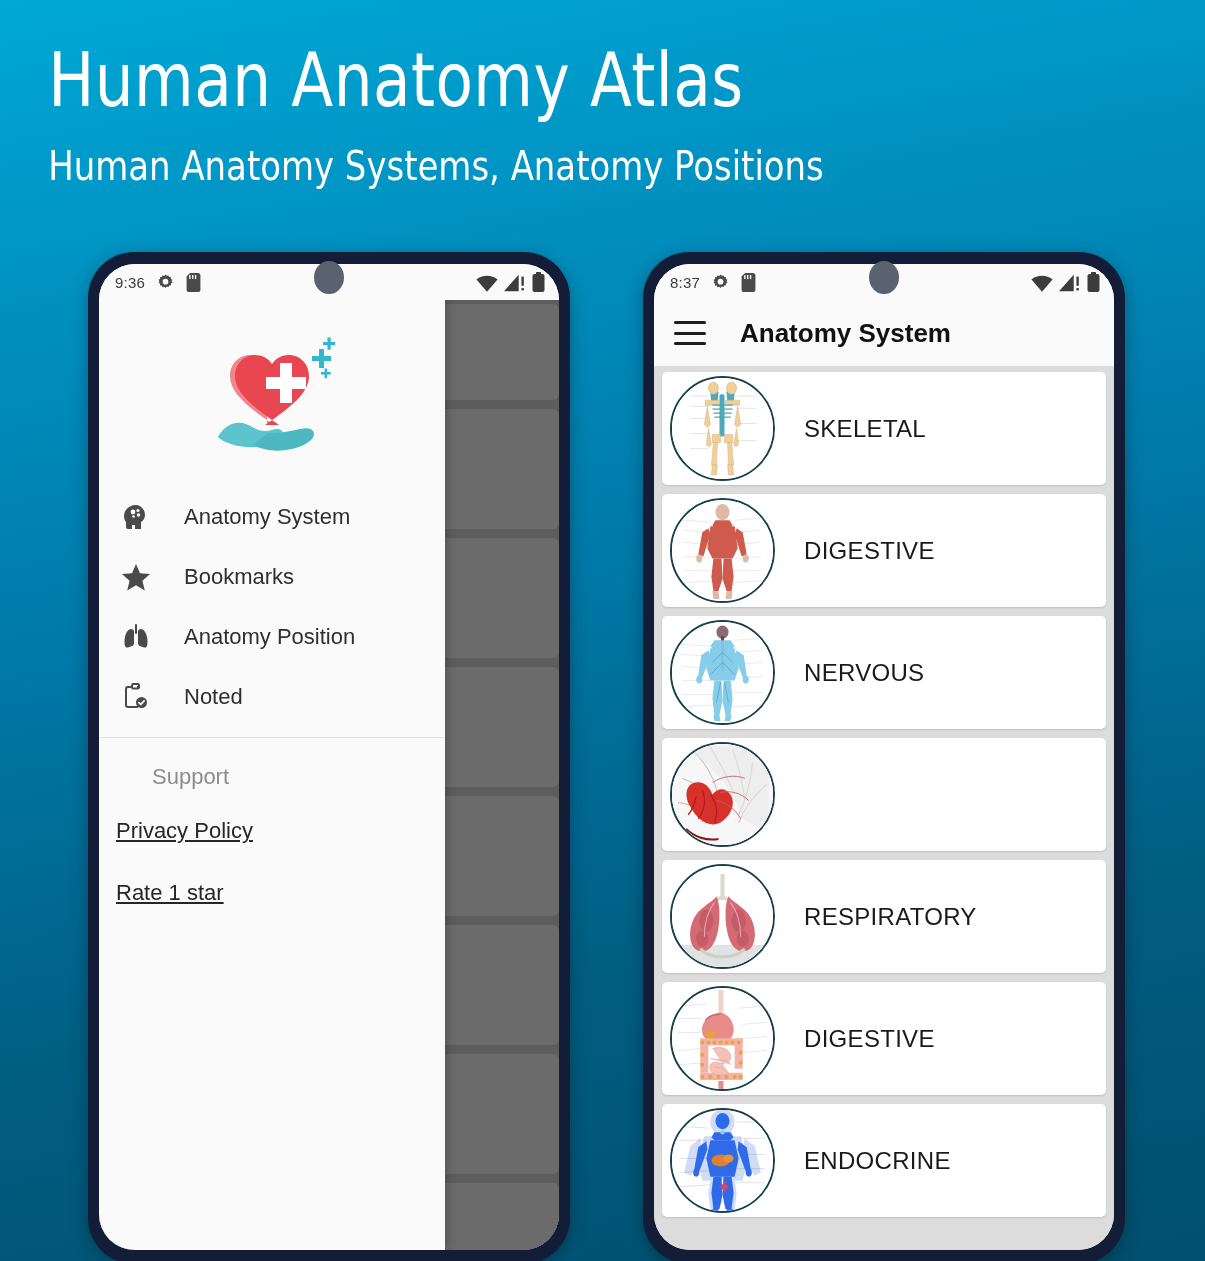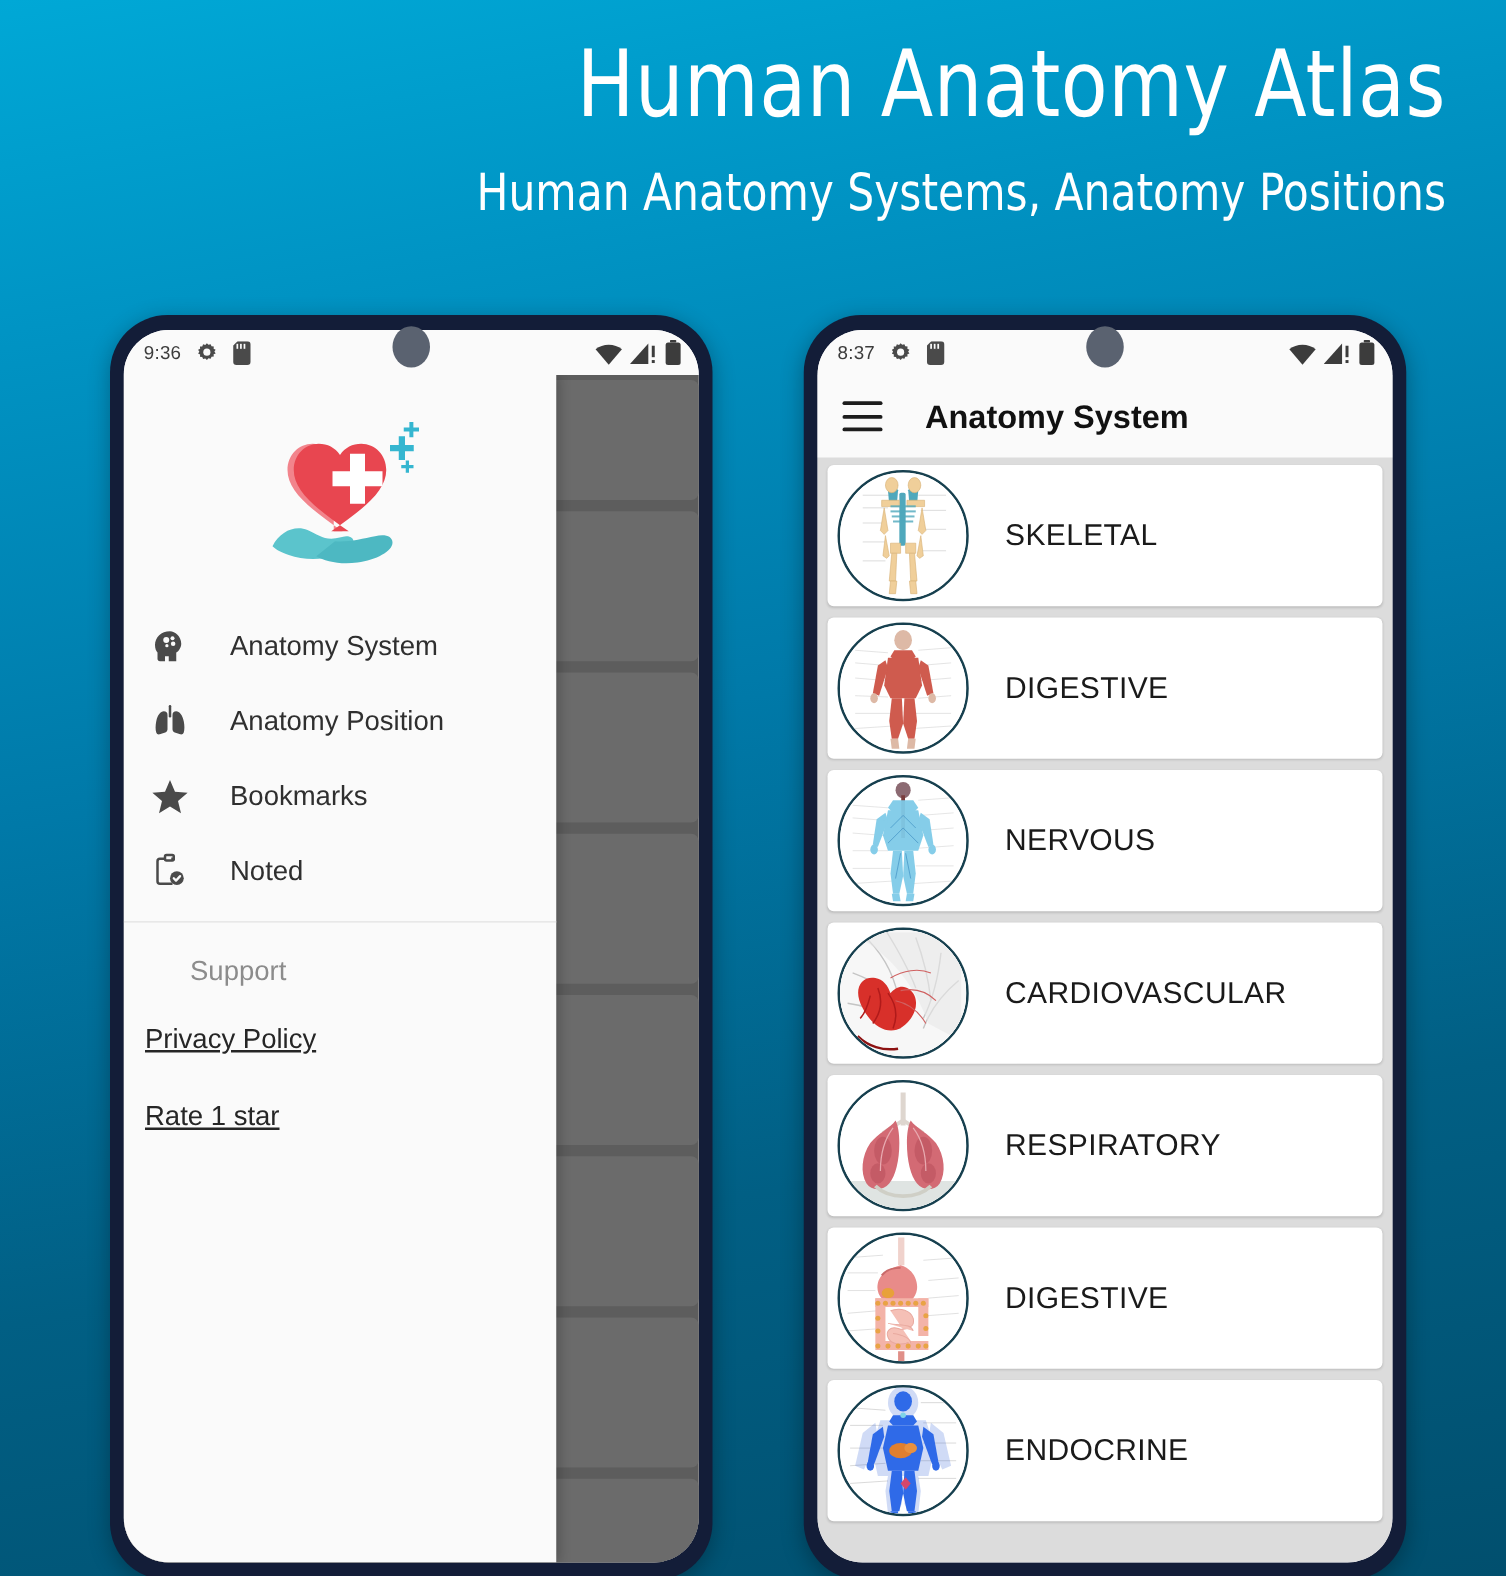--- a/index.html
+++ b/index.html
@@ -10,22 +10,22 @@
     overflow: hidden;
     font-family: "Liberation Sans", sans-serif;
     background: linear-gradient(170deg, #00a8d6 0%, #0094c4 18%, #0079a8 45%, #015f84 72%, #014f6e 100%);
     position: relative;
   }
 
   
   .header {
     position: absolute;
     top: 0; left: 0; right: 0;
-    text-align: right;
-    padding-top: 30px;
+    text-align: left;
+    padding-top: 42px;
   }
   .header-title {
     font-size: 74px;
     color: #ffffff;
     font-weight: 400;
     letter-spacing: 0.5px;
     line-height: 1.05;
     font-family: "DejaVu Sans Condensed", "Liberation Sans Narrow", "Liberation Sans", sans-serif;
     transform: scaleX(0.92);
   }
@@ -310,35 +310,35 @@
                 <circle cx="18.5" cy="14" r="1.8" fill="#fafafa"></circle>
                 <circle cx="13.5" cy="15.5" r="1.3" fill="#fafafa"></circle>
               </svg>
             </span>
             <span class="menu-label">Anatomy System</span>
           </div>
 
           <div class="menu-row">
             <span class="menu-icon">
               <svg width="32" height="32" viewBox="0 0 32 32" fill="#4a4a4a">
+                <path d="M16 3l4 9.3 10.1.8-7.7 6.6 2.4 9.8L16 24.2 7.2 29.5l2.4-9.8L1.9 13.1l10.1-.8z"></path>
+              </svg>
+            </span>
+            <span class="menu-label">Bookmarks</span>
+          </div>
+
+          <div class="menu-row">
+            <span class="menu-icon">
+              <svg width="32" height="32" viewBox="0 0 32 32" fill="#4a4a4a">
                 <rect x="15" y="3" width="2" height="10" rx="1"></rect>
                 <path d="M14 11c0-2-1-3-3-3-2.5 0-5 3-6 8-.7 3.5-.7 7 0 9 .4 1.2 1.6 1.8 2.8 1.4l4.4-1.5c1.1-.4 1.8-1.3 1.8-2.5z"></path>
                 <path d="M18 11c0-2 1-3 3-3 2.5 0 5 3 6 8 .7 3.5.7 7 0 9-.4 1.2-1.6 1.8-2.8 1.4l-4.4-1.5c-1.1-.4-1.8-1.3-1.8-2.5z"></path>
               </svg>
             </span>
             <span class="menu-label">Anatomy Position</span>
-          </div>
-
-          <div class="menu-row">
-            <span class="menu-icon">
-              <svg width="32" height="32" viewBox="0 0 32 32" fill="#4a4a4a">
-                <path d="M16 3l4 9.3 10.1.8-7.7 6.6 2.4 9.8L16 24.2 7.2 29.5l2.4-9.8L1.9 13.1l10.1-.8z"></path>
-              </svg>
-            </span>
-            <span class="menu-label">Bookmarks</span>
           </div>
 
           <div class="menu-row">
             <span class="menu-icon">
               <svg width="32" height="32" viewBox="0 0 32 32" fill="none" stroke="#4a4a4a" stroke-width="2">
                 <path d="M12 6H8a2 2 0 0 0-2 2v16a2 2 0 0 0 2 2h10"></path>
                 <path d="M20 6h-3"></path>
                 <rect x="12" y="3" width="7" height="4.4" rx="1.2"></rect>
                 <circle cx="21.5" cy="21.5" r="5.5" fill="#4a4a4a" stroke="none"></circle>
                 <path d="M19 21.6l1.8 1.9 3.3-3.6" stroke="#fafafa" stroke-width="1.8" stroke-linecap="round" stroke-linejoin="round" fill="none"></path>
@@ -568,21 +568,20 @@
                 <path d="M24 52 C22 60 20 66 16 70"></path>
               </g>
               <g stroke="#d06060" stroke-width="0.9" fill="none">
                 <path d="M44 56 C54 58 62 64 68 74"></path>
                 <path d="M48 48 C58 46 68 48 76 56"></path>
                 <path d="M40 38 C50 32 62 30 72 34"></path>
               </g>
               <path d="M14 84 C22 92 34 96 46 94" stroke="#8d1212" stroke-width="2" fill="none"></path>
             </svg>
           </span>
-          <span class="sys-label">CARDIOVASCULAR</span>
         </div>
 
         <div class="sys-card">
           <span class="sys-thumb">
             <svg viewBox="0 0 100 100">
               <rect width="100" height="100" fill="#ffffff"></rect>
               <rect x="0" y="78" width="100" height="22" fill="#dfe4e2"></rect>
               <path d="M48 8h4v26h-4z" fill="#ded6cf"></path>
               <path d="M50 30 L34 40 M50 30 L66 40" stroke="#ded6cf" stroke-width="3"></path>
               <path d="M44 30 C40 36 30 40 24 48 c-7 10-8 24-3 32 4 6 13 6 18 0 5-6 8-18 8-32 0-8-1-14-3-18z" fill="#d36a74"></path>

